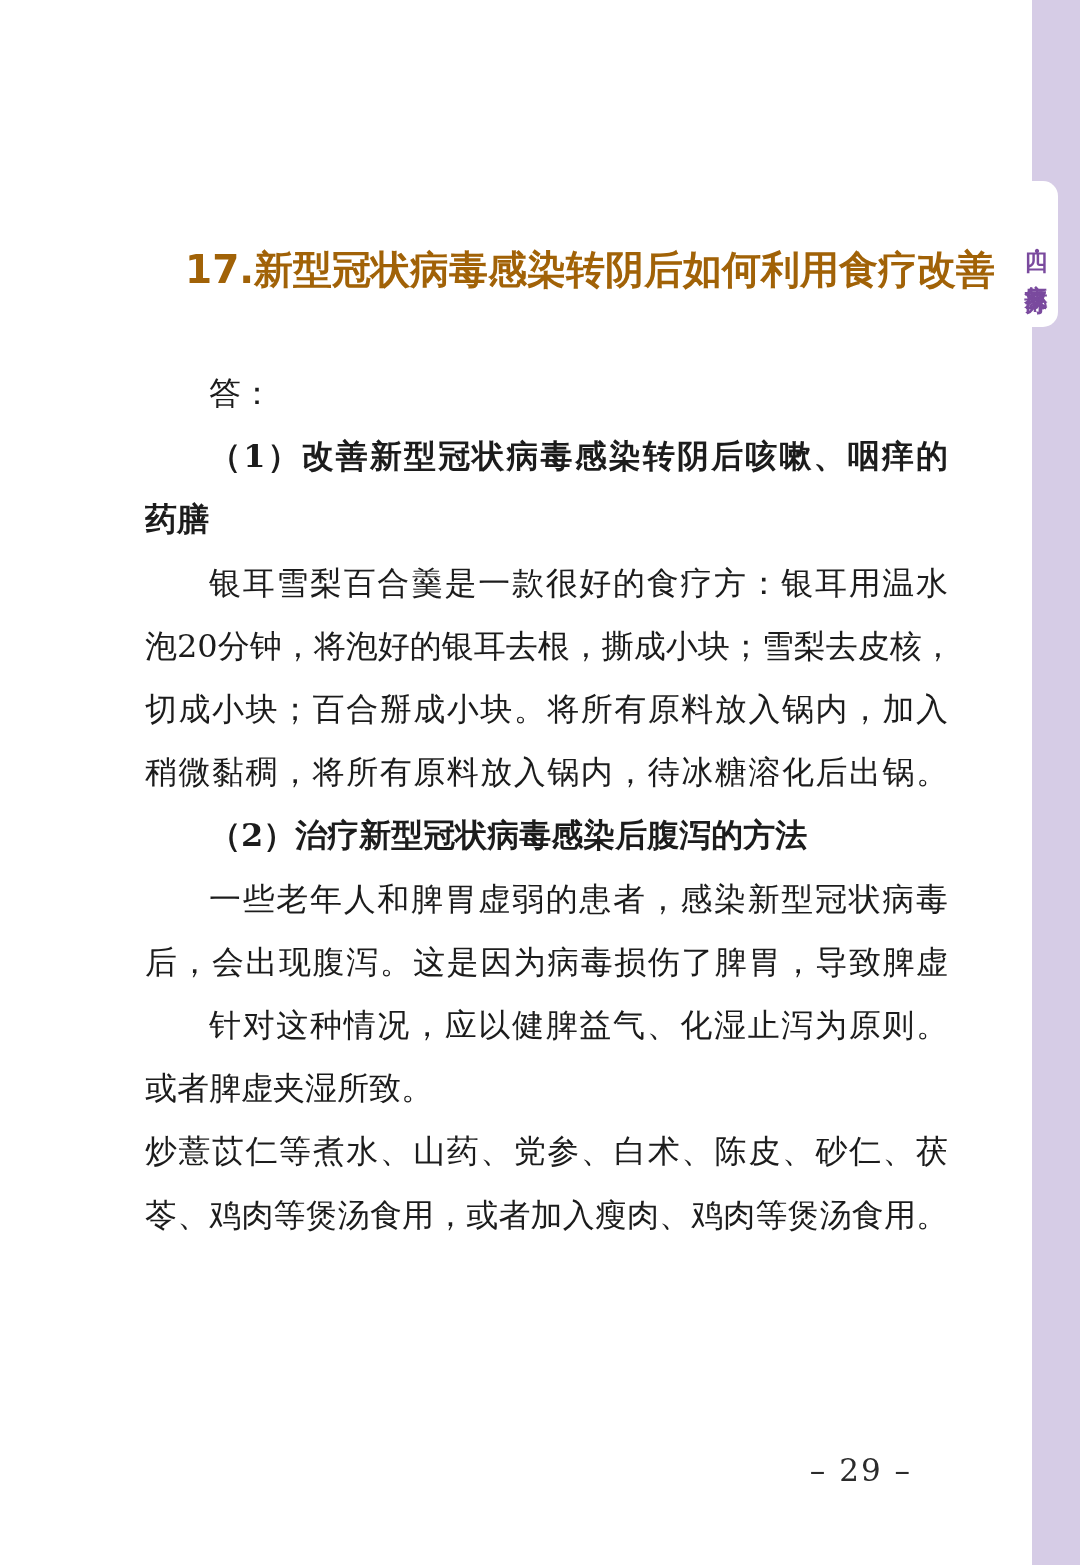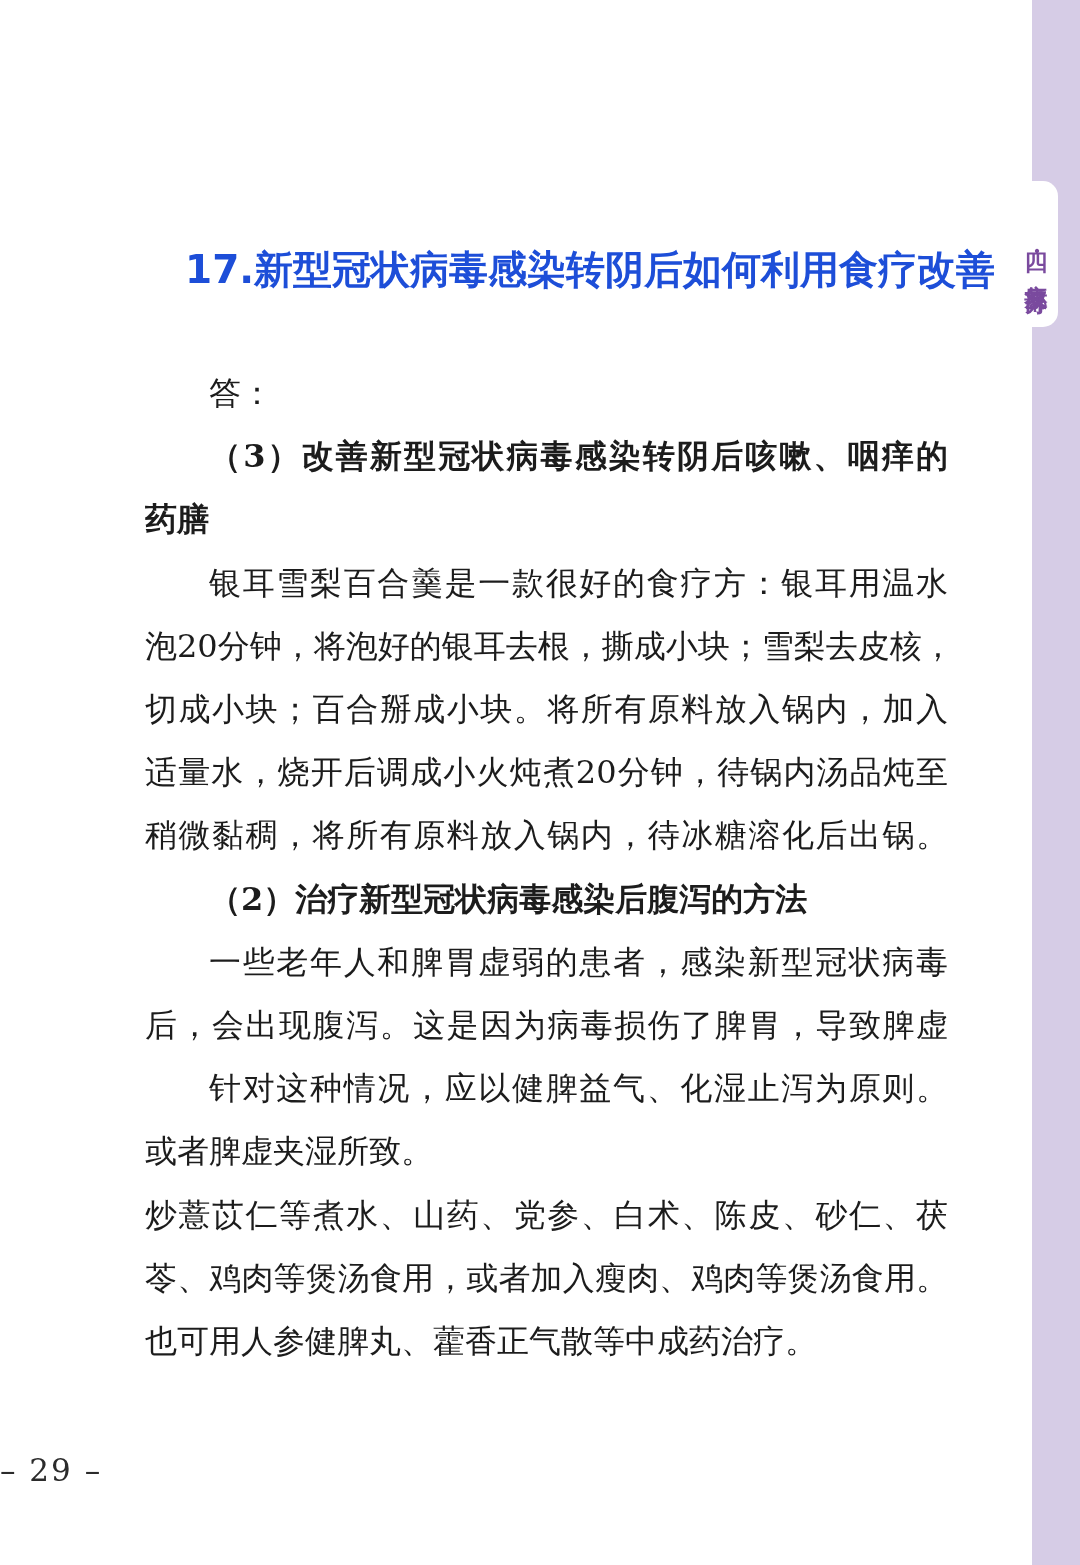--- a/index.html
+++ b/index.html
@@ -72,55 +72,53 @@
   .b-line.full { text-align: justify; text-align-last: justify; }
   .b-line.indent { text-indent: 64px; }
   .b-line.bold { font-weight: bold; }
 
   
   .page-number {
     position: absolute;
     left: 0;
     top: 1452px;
     width: 912px;
-    text-align: left;
+    text-align: right;
     font-size: 31px;
     color: #2b2b2b;
     letter-spacing: 2px;
   }
 </style>
 </head>
 <body>
 
 <div class="page" style="background: rgb(255, 255, 255);">
 
   <div class="side-strip" style="background: rgb(214, 204, 230);"></div>
 
   <div class="side-tab" style="background: rgb(255, 255, 255);">
     <span class="side-tab-label" style="color: rgb(122, 74, 158);">四·康复部分</span>
   </div>
 
-  <div class="heading" style="color: #1d4ed8;">
+  <div class="heading" style="color: #a16207;">
       <div class="h-line indent full">17.新型冠状病毒感染转阴后如何利用食疗改善</div>
     </div>
 
   <div class="bodytext" style="color: rgb(28, 28, 28);">
       <div class="b-line indent">答：</div>
-      <div class="b-line indent bold full">（3）改善新型冠状病毒感染转阴后咳嗽、咽痒的</div>
+      <div class="b-line indent bold full">（1）改善新型冠状病毒感染转阴后咳嗽、咽痒的</div>
       <div class="b-line bold">药膳</div>
       <div class="b-line indent full">银耳雪梨百合羹是一款很好的食疗方：银耳用温水</div>
       <div class="b-line full">泡20分钟，将泡好的银耳去根，撕成小块；雪梨去皮核，</div>
       <div class="b-line full">切成小块；百合掰成小块。将所有原料放入锅内，加入</div>
-      <div class="b-line full">适量水，烧开后调成小火炖煮20分钟，待锅内汤品炖至</div>
       <div class="b-line full">稍微黏稠，将所有原料放入锅内，待冰糖溶化后出锅。</div>
       <div class="b-line indent bold">（2）治疗新型冠状病毒感染后腹泻的方法</div>
       <div class="b-line indent full">一些老年人和脾胃虚弱的患者，感染新型冠状病毒</div>
       <div class="b-line full">后，会出现腹泻。这是因为病毒损伤了脾胃，导致脾虚</div>
       <div class="b-line indent full">针对这种情况，应以健脾益气、化湿止泻为原则。</div>
       <div class="b-line">或者脾虚夹湿所致。</div>
       <div class="b-line full">炒薏苡仁等煮水、山药、党参、白术、陈皮、砂仁、茯</div>
       <div class="b-line full">苓、鸡肉等煲汤食用，或者加入瘦肉、鸡肉等煲汤食用。</div>
-      <div class="b-line">也可用人参健脾丸、藿香正气散等中成药治疗。</div>
     </div>
 
   <div class="page-number">– 29 –</div>
 
 </div>
 
 </body></html>

